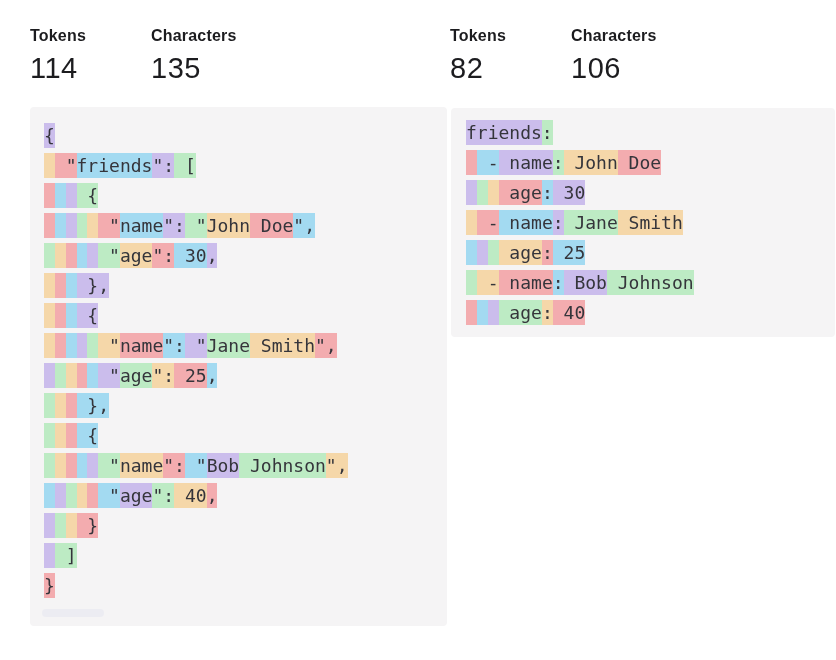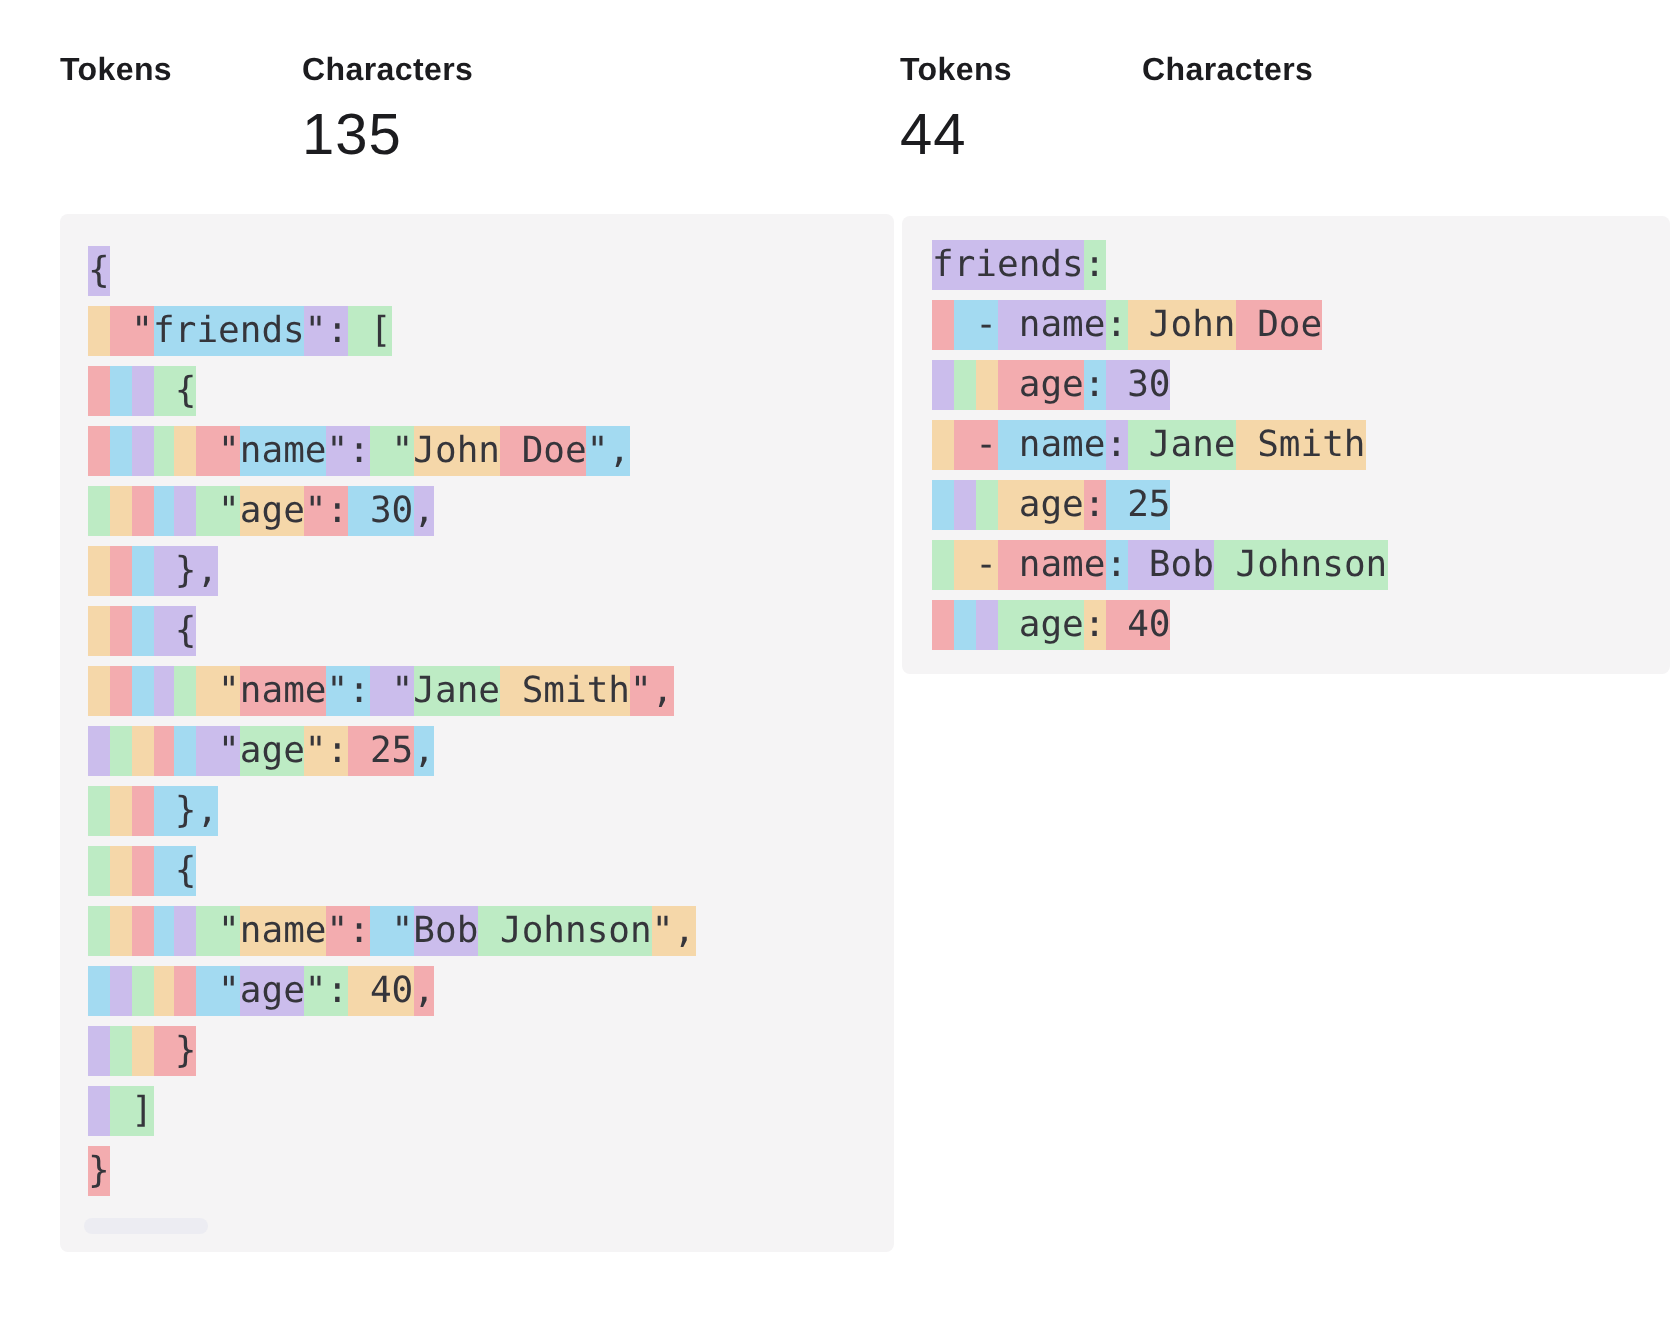--- a/index.html
+++ b/index.html
@@ -64,34 +64,36 @@
     border-radius: 4px;
     background: var(--scrollbar, #ececf2);
   }
 </style>
 </head>
 <body>
 
 <div class="stats" id="stats-left">
   <div class="stat">
     <div class="stat-label">Tokens</div>
+    <div class="stat-value">114</div>
   </div>
   <div class="stat">
     <div class="stat-label">Characters</div>
     <div class="stat-value">135</div>
   </div>
 </div>
 
 <div class="stats" id="stats-right">
   <div class="stat">
     <div class="stat-label">Tokens</div>
-    <div class="stat-value">44</div>
+    <div class="stat-value">82</div>
   </div>
   <div class="stat">
     <div class="stat-label">Characters</div>
+    <div class="stat-value">106</div>
   </div>
 </div>
 
 <div class="code-box" id="box-left"><span class="tok" style="background-color: rgba(107, 64, 216, 0.3);">{</span><span class="tok" style="padding: 0px;">
 </span><span class="tok" style="background-color: rgba(244, 172, 54, 0.4);"> </span><span class="tok" style="background-color: rgba(239, 65, 70, 0.4);"> "</span><span class="tok" style="background-color: rgba(39, 181, 234, 0.4);">friends</span><span class="tok" style="background-color: rgba(107, 64, 216, 0.3);">":</span><span class="tok" style="background-color: rgba(104, 222, 122, 0.4);"> [</span><span class="tok" style="padding: 0px;">
 </span><span class="tok" style="background-color: rgba(239, 65, 70, 0.4);"> </span><span class="tok" style="background-color: rgba(39, 181, 234, 0.4);"> </span><span class="tok" style="background-color: rgba(107, 64, 216, 0.3);"> </span><span class="tok" style="background-color: rgba(104, 222, 122, 0.4);"> {</span><span class="tok" style="padding: 0px;">
 </span><span class="tok" style="background-color: rgba(239, 65, 70, 0.4);"> </span><span class="tok" style="background-color: rgba(39, 181, 234, 0.4);"> </span><span class="tok" style="background-color: rgba(107, 64, 216, 0.3);"> </span><span class="tok" style="background-color: rgba(104, 222, 122, 0.4);"> </span><span class="tok" style="background-color: rgba(244, 172, 54, 0.4);"> </span><span class="tok" style="background-color: rgba(239, 65, 70, 0.4);"> "</span><span class="tok" style="background-color: rgba(39, 181, 234, 0.4);">name</span><span class="tok" style="background-color: rgba(107, 64, 216, 0.3);">":</span><span class="tok" style="background-color: rgba(104, 222, 122, 0.4);"> "</span><span class="tok" style="background-color: rgba(244, 172, 54, 0.4);">John</span><span class="tok" style="background-color: rgba(239, 65, 70, 0.4);"> Doe</span><span class="tok" style="background-color: rgba(39, 181, 234, 0.4);">",</span><span class="tok" style="padding: 0px;">
 </span><span class="tok" style="background-color: rgba(104, 222, 122, 0.4);"> </span><span class="tok" style="background-color: rgba(244, 172, 54, 0.4);"> </span><span class="tok" style="background-color: rgba(239, 65, 70, 0.4);"> </span><span class="tok" style="background-color: rgba(39, 181, 234, 0.4);"> </span><span class="tok" style="background-color: rgba(107, 64, 216, 0.3);"> </span><span class="tok" style="background-color: rgba(104, 222, 122, 0.4);"> "</span><span class="tok" style="background-color: rgba(244, 172, 54, 0.4);">age</span><span class="tok" style="background-color: rgba(239, 65, 70, 0.4);">":</span><span class="tok" style="background-color: rgba(39, 181, 234, 0.4);"> 30</span><span class="tok" style="background-color: rgba(107, 64, 216, 0.3);">,</span><span class="tok" style="padding: 0px;">
 </span><span class="tok" style="background-color: rgba(244, 172, 54, 0.4);"> </span><span class="tok" style="background-color: rgba(239, 65, 70, 0.4);"> </span><span class="tok" style="background-color: rgba(39, 181, 234, 0.4);"> </span><span class="tok" style="background-color: rgba(107, 64, 216, 0.3);"> },</span><span class="tok" style="padding: 0px;">
 </span><span class="tok" style="background-color: rgba(244, 172, 54, 0.4);"> </span><span class="tok" style="background-color: rgba(239, 65, 70, 0.4);"> </span><span class="tok" style="background-color: rgba(39, 181, 234, 0.4);"> </span><span class="tok" style="background-color: rgba(107, 64, 216, 0.3);"> {</span><span class="tok" style="padding: 0px;">

